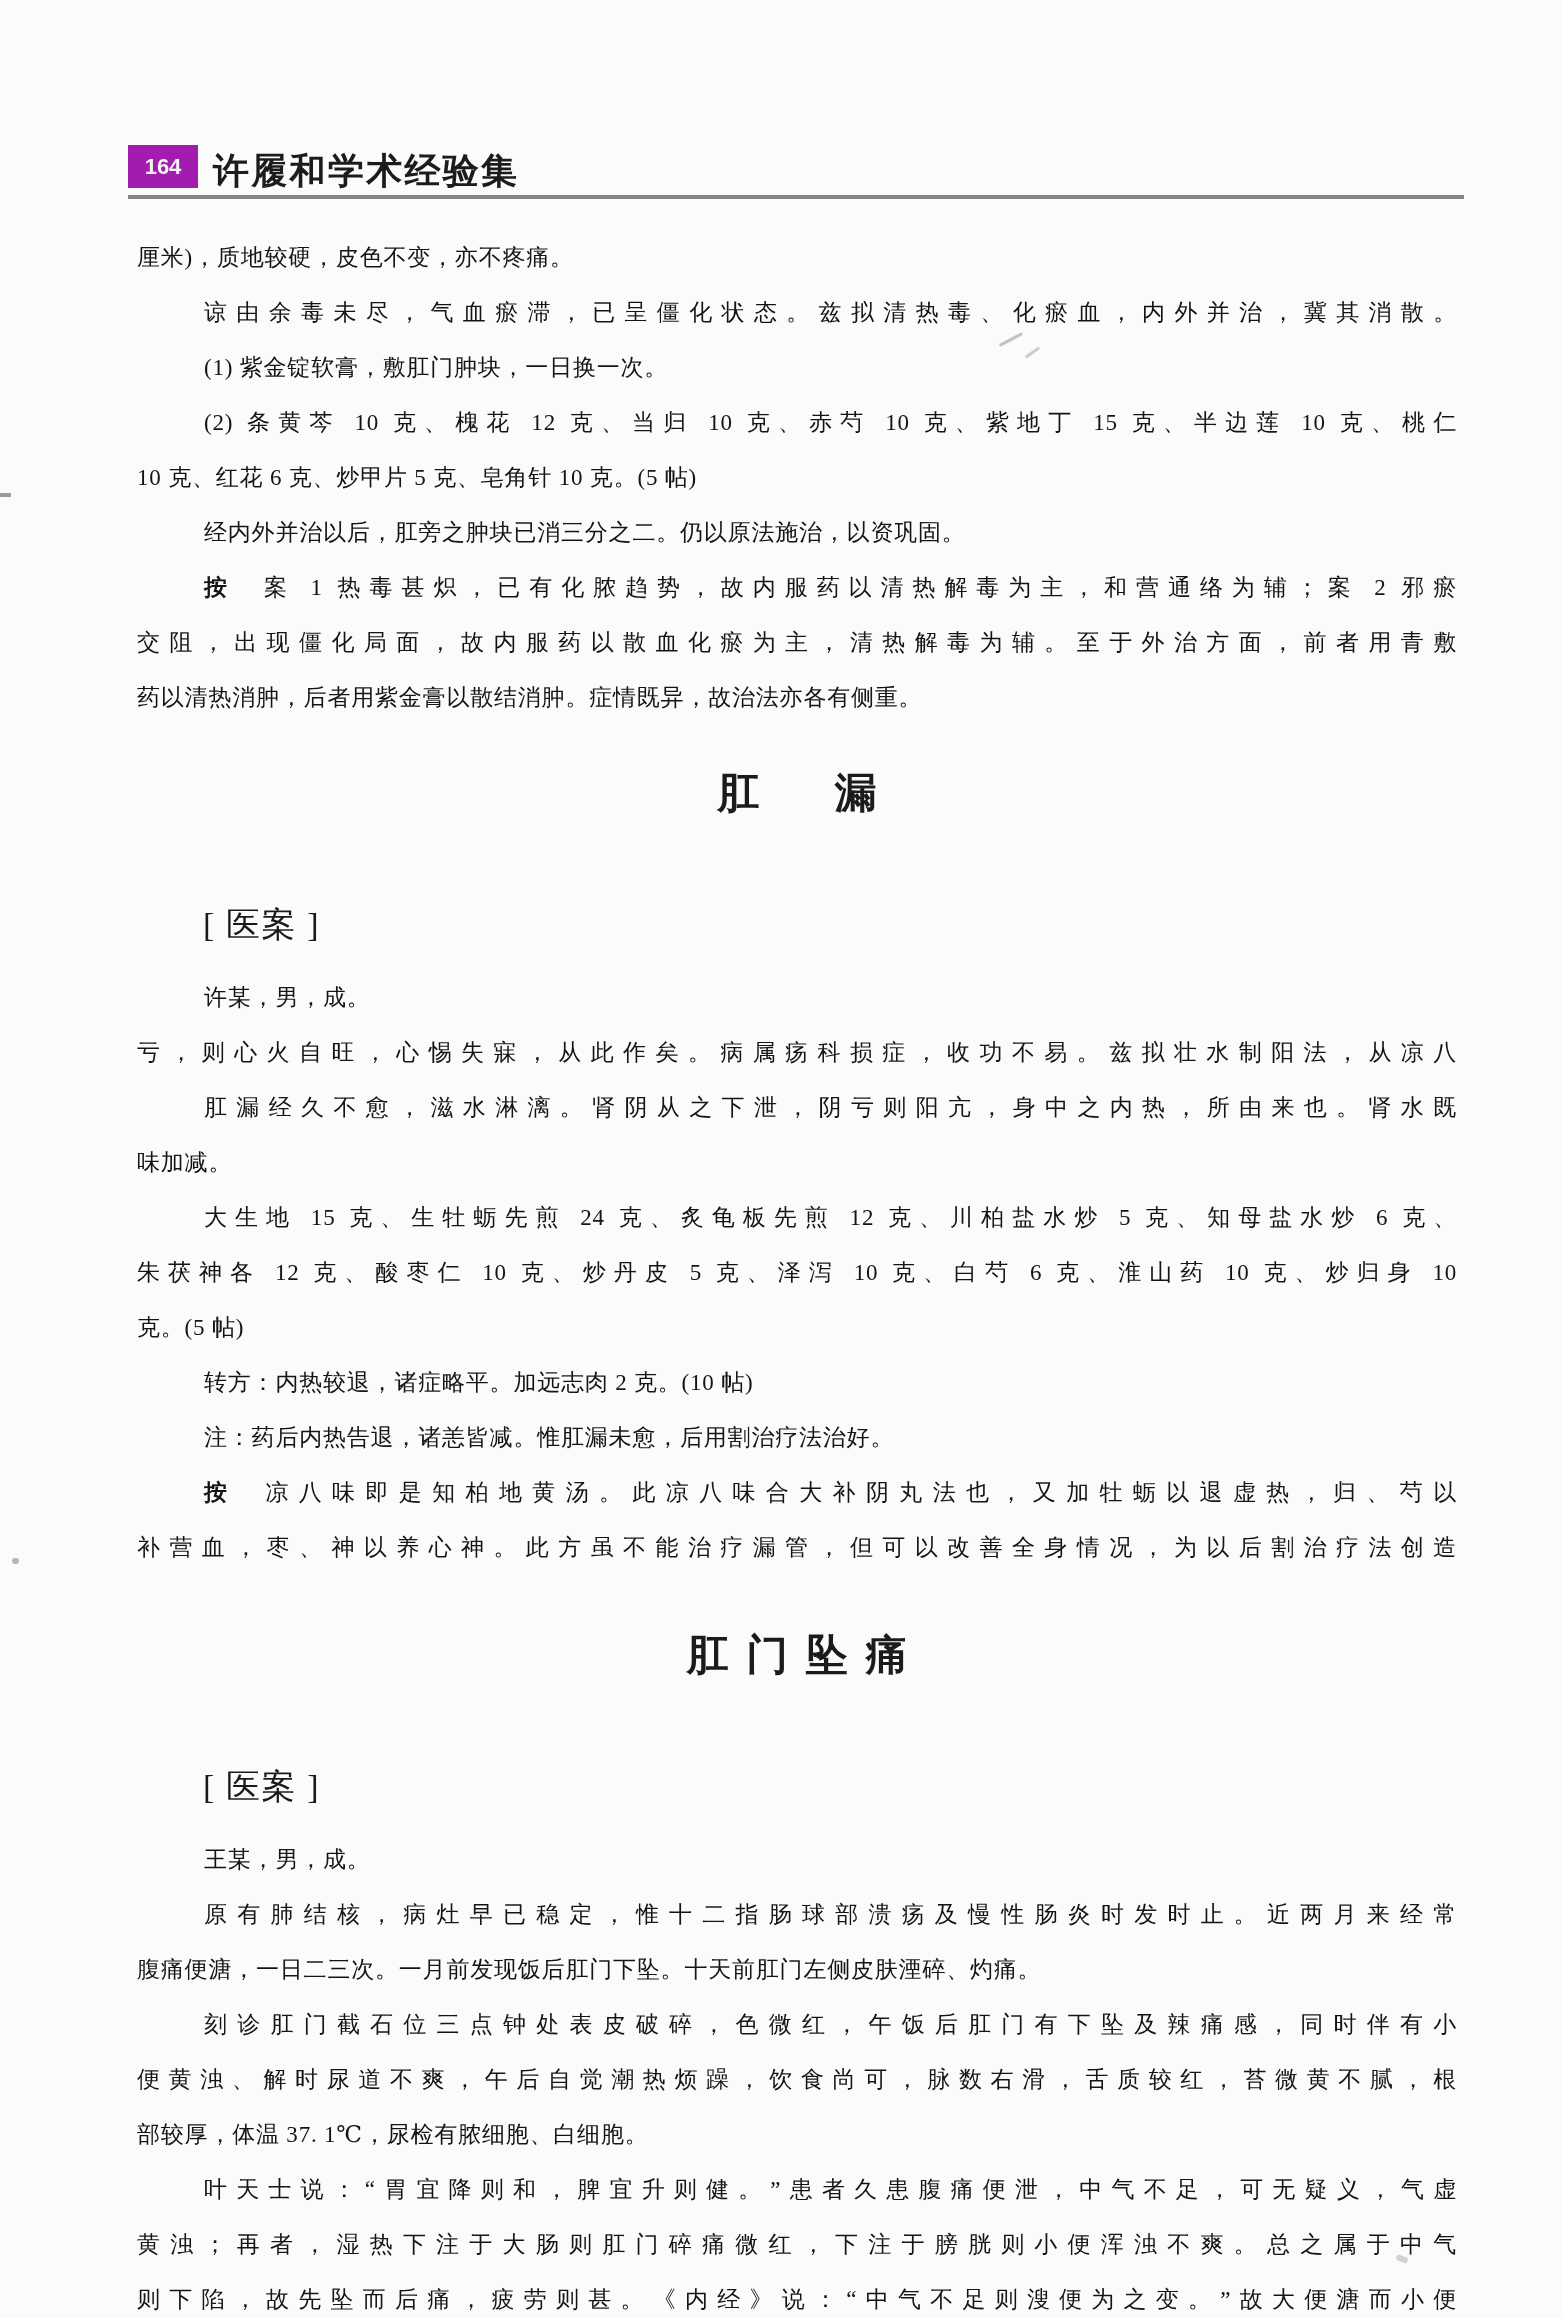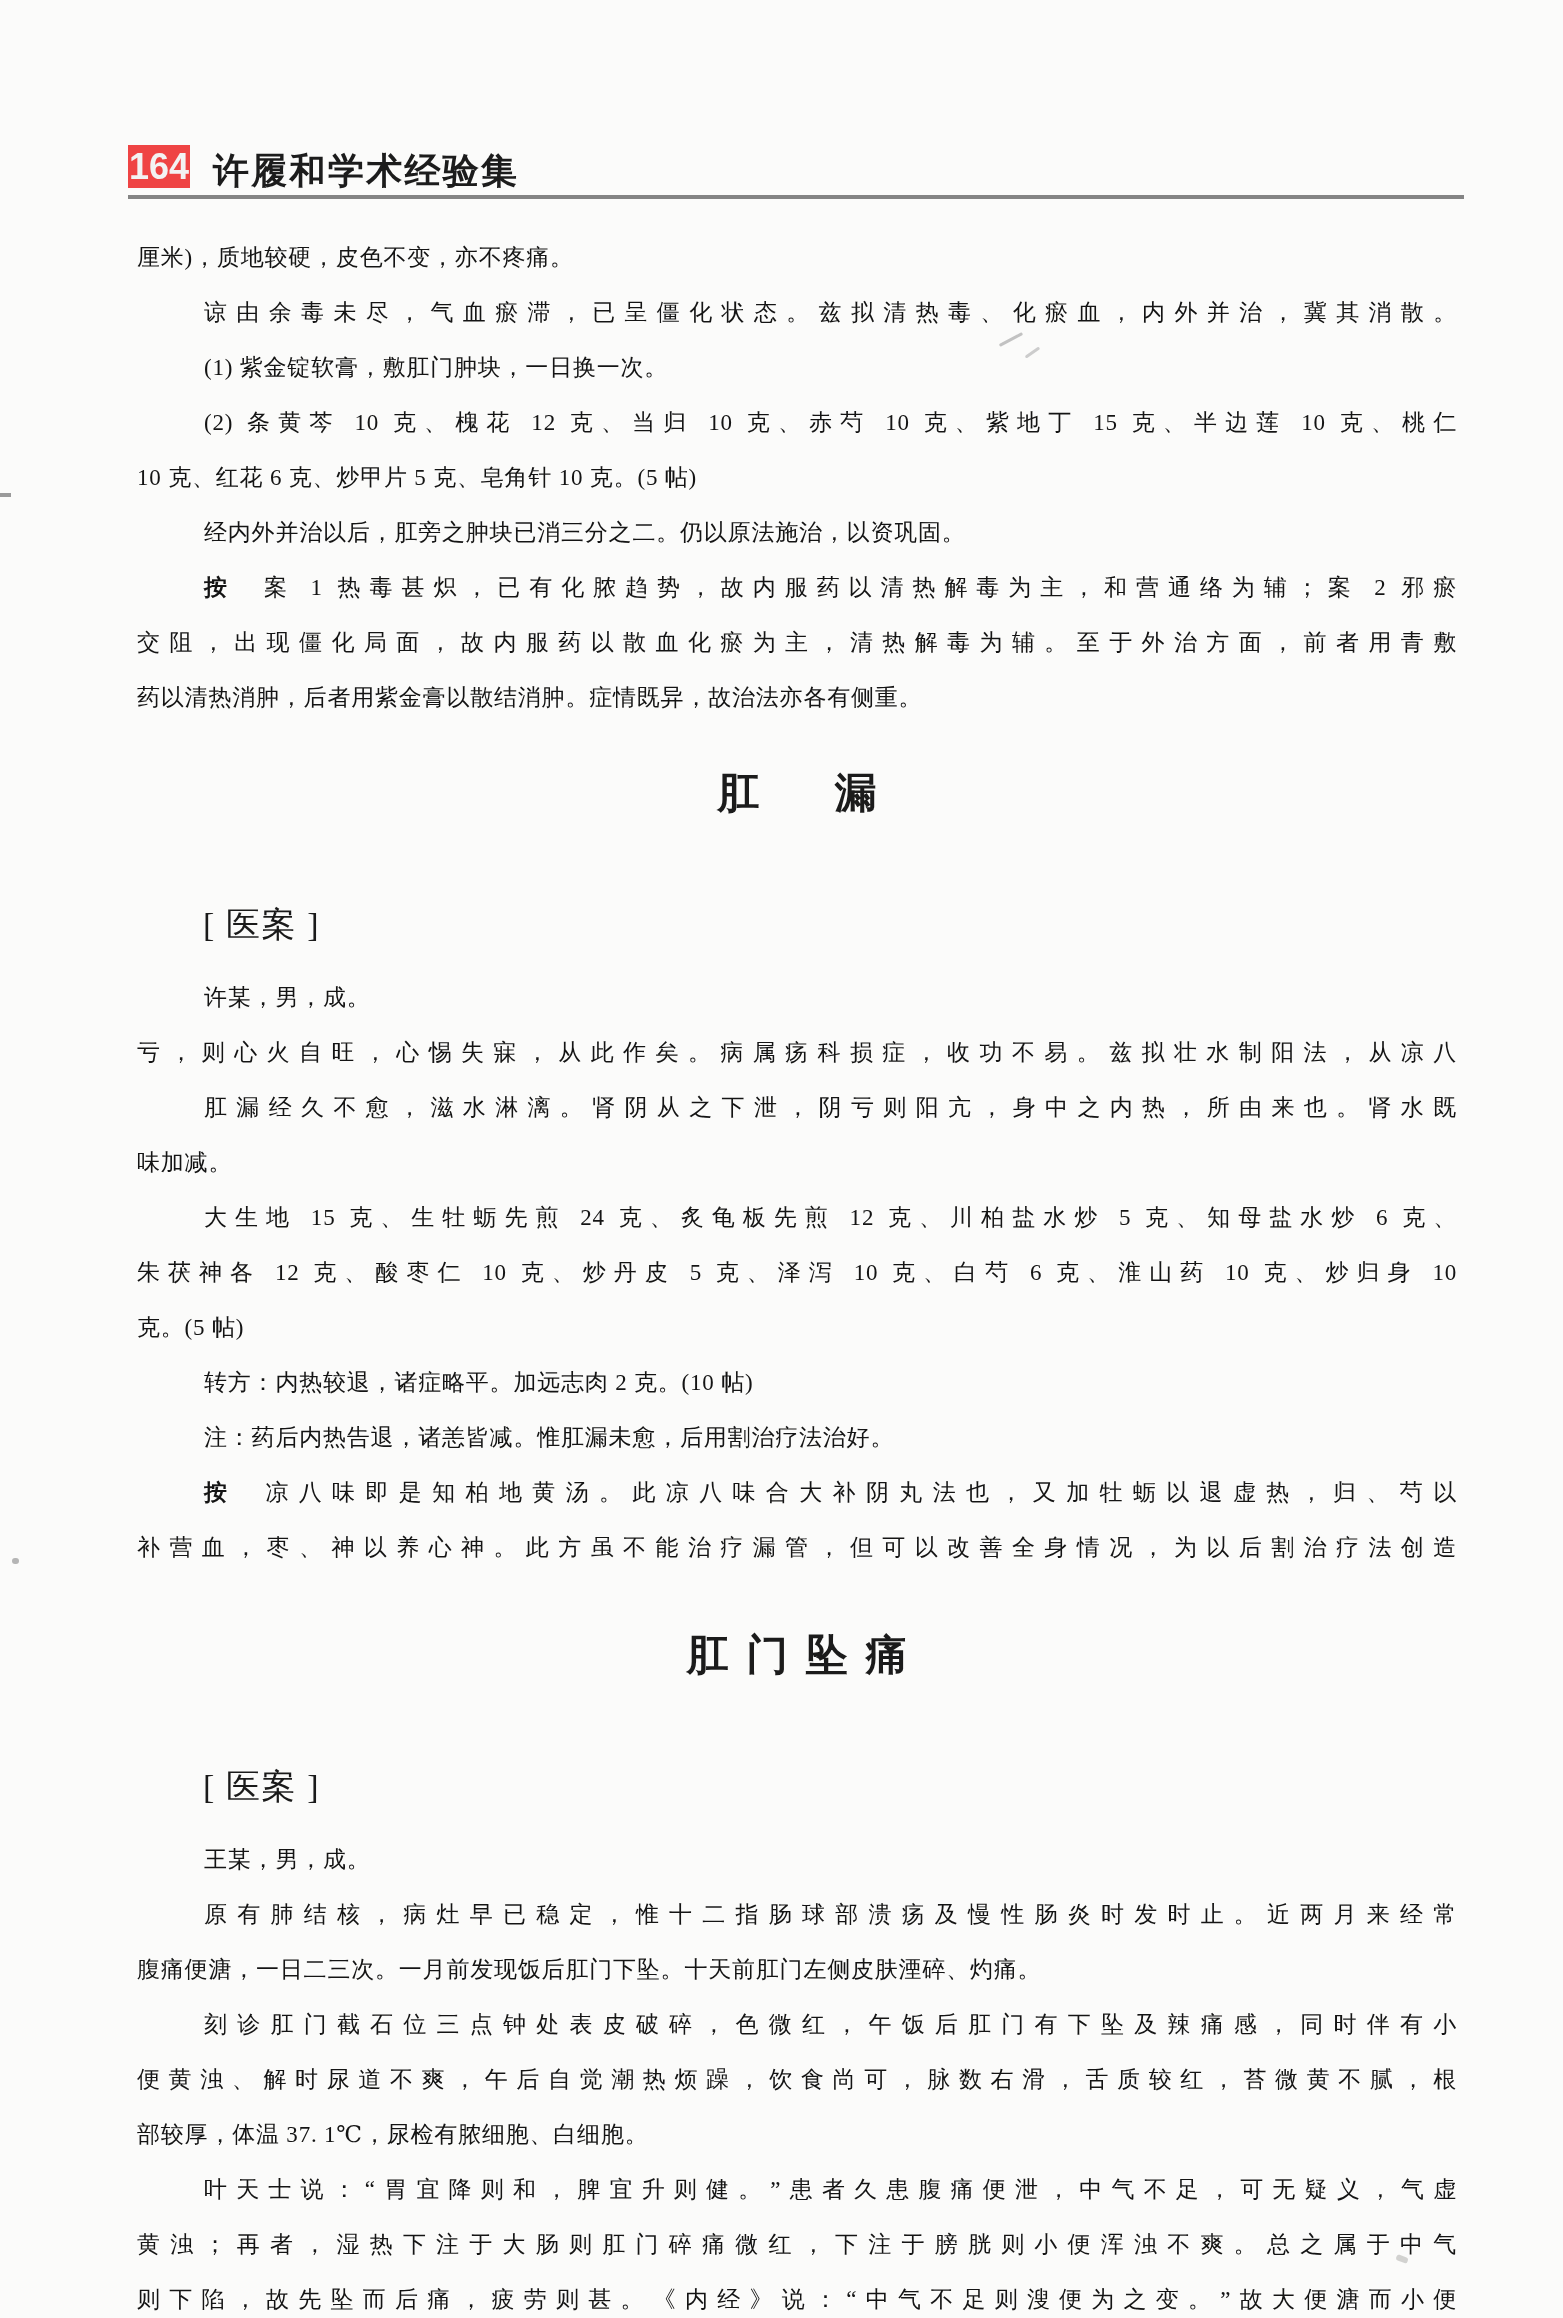--- a/index.html
+++ b/index.html
@@ -8,24 +8,24 @@
     width:1564px;height:2319px;
     margin:0 auto;
     background:#fbfbfa;
     font-family:"Liberation Serif","DejaVu Serif",serif;
     color:#141414;
     overflow:hidden;
   }
   
   .pagenum{
     position:absolute;left:128px;top:145px;
-    width:62px;height:43px;
-    background:#ef4444;color:#f3f3f3;
+    width:70px;height:43px;
+    background:#a21caf;color:#f3f3f3;
     font-family:"Liberation Sans","DejaVu Sans",sans-serif;
-    font-size:36px;font-weight:bold;
+    font-size:22px;font-weight:bold;
     display:flex;align-items:center;justify-content:center;
   }
   .booktitle{
     position:absolute;left:213px;top:147px;
     font-family:"Liberation Sans","DejaVu Sans",sans-serif;
     font-size:36px;font-weight:bold;letter-spacing:2.3px;
     color:#1c1c1c;
   }
   .rule{
     position:absolute;left:128px;top:195px;

